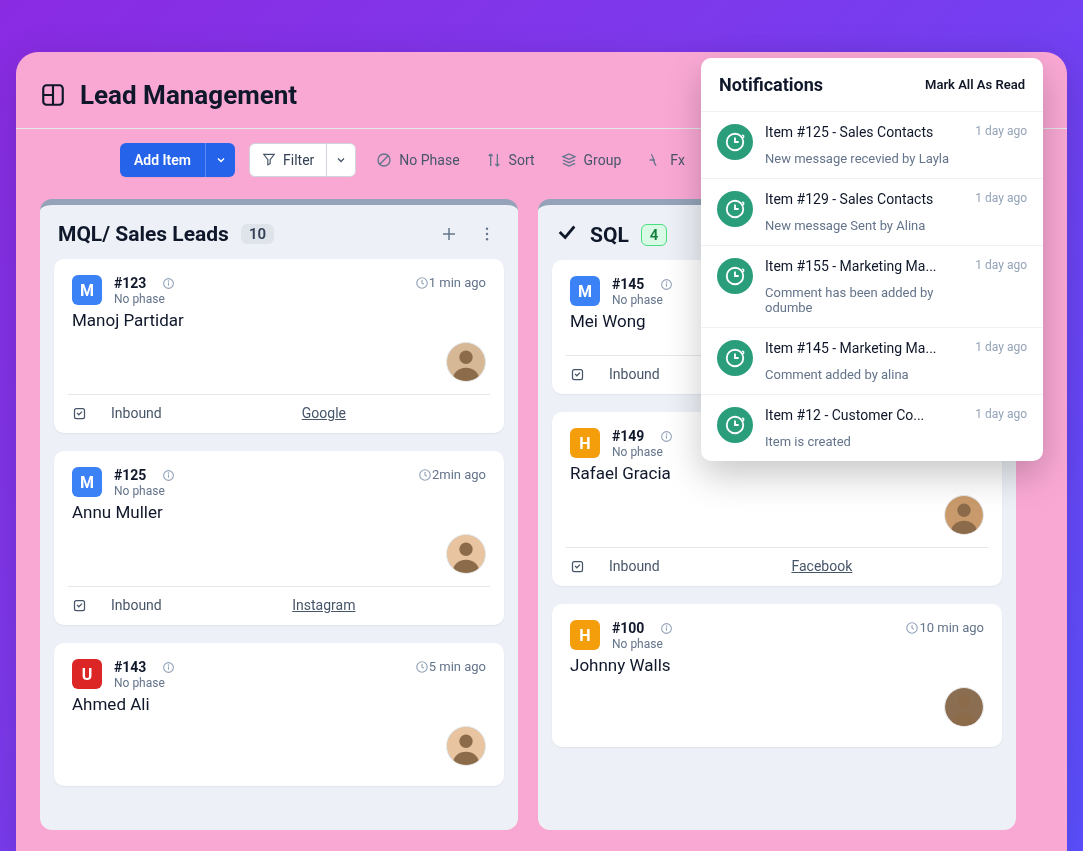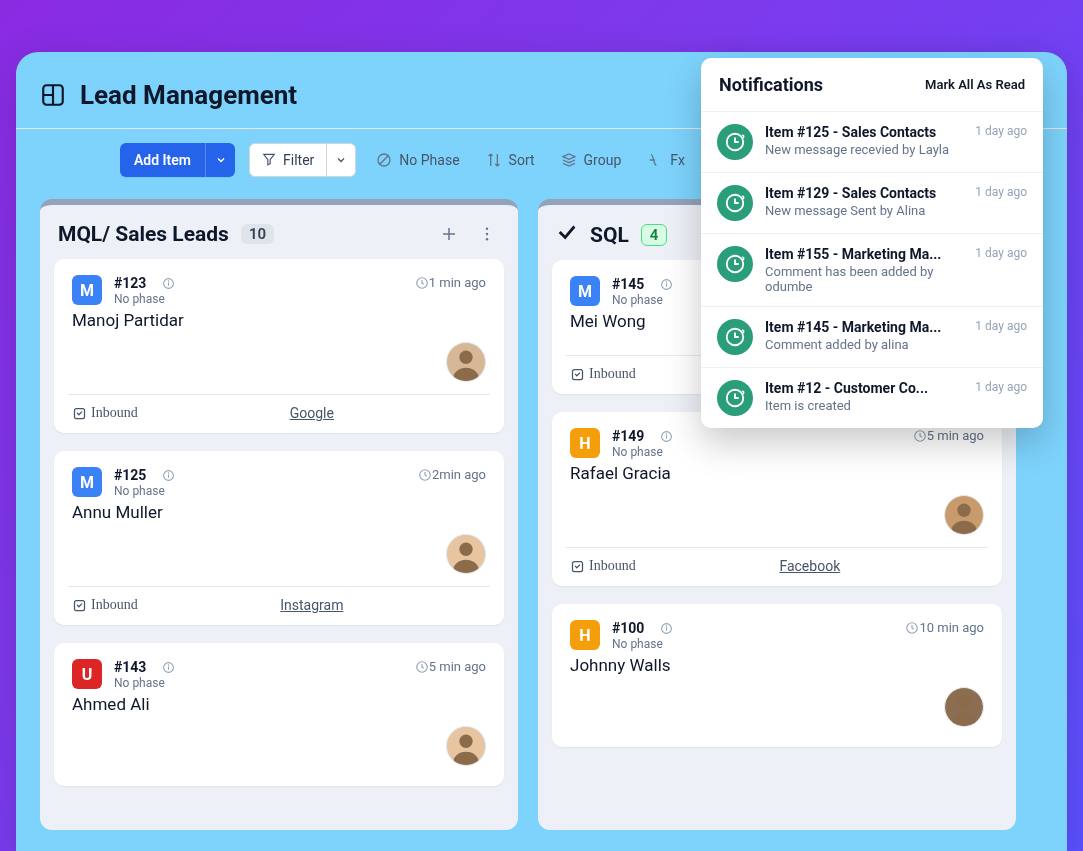--- a/index.html
+++ b/index.html
@@ -3,21 +3,21 @@
 <meta charset="utf-8">
 <style>
   * { box-sizing: border-box; margin: 0; padding: 0; }
   body {
     font-family: -apple-system, BlinkMacSystemFont, "Segoe UI", Roboto, Helvetica, Arial, sans-serif;
     background: linear-gradient(135deg,#8A2BE2 0%,#7C3AED 40%,#5B50FF 100%);
     width: 1083px; height: 851px; overflow: hidden; position: relative;
   }
   .app-shell {
     position: absolute; left: 16px; top: 52px; right: 16px; bottom: 0;
-    background:#7dd3fc; border-radius: 22px 22px 0 0; overflow: hidden;
+    background:#f9a8d4; border-radius: 22px 22px 0 0; overflow: hidden;
     box-shadow: 0 10px 40px rgba(0,0,0,.15);
   }
   .header {
     display:flex; align-items:center; gap:14px; padding:28px 24px 18px 24px;
   }
   .header .grid-icon svg { display:block; }
   .page-title { font-size:26px; font-weight:700; color:#0f172a; }
   .divider { height:1px; background:#e5e7eb; }
 
   .toolbar {
@@ -81,40 +81,40 @@
   .card-name { font-size:17px; color:#0f172a; margin:4px 0 6px 0; }
   .avatar-row { display:flex; justify-content:flex-end; padding:6px 0 8px 0; }
   .avatar {
     width:40px; height:40px; border-radius:50%; background:#d6c9b8;
     display:flex; align-items:center; justify-content:center;
     overflow:hidden; border:1px solid #e5e7eb;
   }
   .avatar svg { width:100%; height:100%; }
   .card-div { height:1px; background:#e5e7eb; margin:4px -4px 10px -4px; }
   .card-bottom { display:flex; align-items:center; color:#475569; font-size:14px; }
-  .card-bottom .inb { display:flex; align-items:flex-end; gap:4px;font-family:Liberation Serif, serif; }
+  .card-bottom .inb { display:flex; align-items:flex-end; gap:24px; }
   .card-bottom .src { flex:1; text-align:center;text-decoration:underline; }
 
   
   .notif {
     position:absolute; top:58px; right:40px; width:342px; background:#fff;
     border-radius:10px; box-shadow:0 14px 36px rgba(0,0,0,.22);
     overflow:hidden; z-index:50;
   }
   .notif-head { display:flex; align-items:center; padding:16px 18px; }
   .notif-head .title { font-size:18px; font-weight:700; color:#0f172a; }
   .notif-head .mark { margin-left:auto; font-size:13px; font-weight:600; color:#111827; cursor:pointer; }
   .notif-item { display:flex; gap:12px; padding:12px 16px; border-top:1px solid #eef0f3; align-items:flex-start; }
   .notif-ico {
     width:36px; height:36px; border-radius:50%; background:#2a9d7a;
     display:flex; align-items:center; justify-content:center; flex-shrink:0;
   }
   .notif-body { flex:1; min-width:0; }
-  .notif-title { font-size:14px; font-weight:700; color:#0f172a; white-space:nowrap; overflow:hidden; text-overflow:ellipsis; }
-  .notif-sub { font-size:13px; color:#64748b; margin-top:2px; }
+  .notif-title { font-size:14px; font-weight:400; color:#0f172a; white-space:nowrap; overflow:hidden; text-overflow:ellipsis; }
+  .notif-sub { font-size:13px; color:#64748b; margin-top:11px; }
   .notif-time { font-size:12px; color:#94a3b8; white-space:nowrap; margin-left:6px; }
 </style>
 </head>
 <body>
 
 <div class="app-shell">
 
   <div class="header">
     <span class="grid-icon">
       <svg width="26" height="26" viewBox="0 0 24 24" fill="none" stroke="#0f172a" stroke-width="2">

